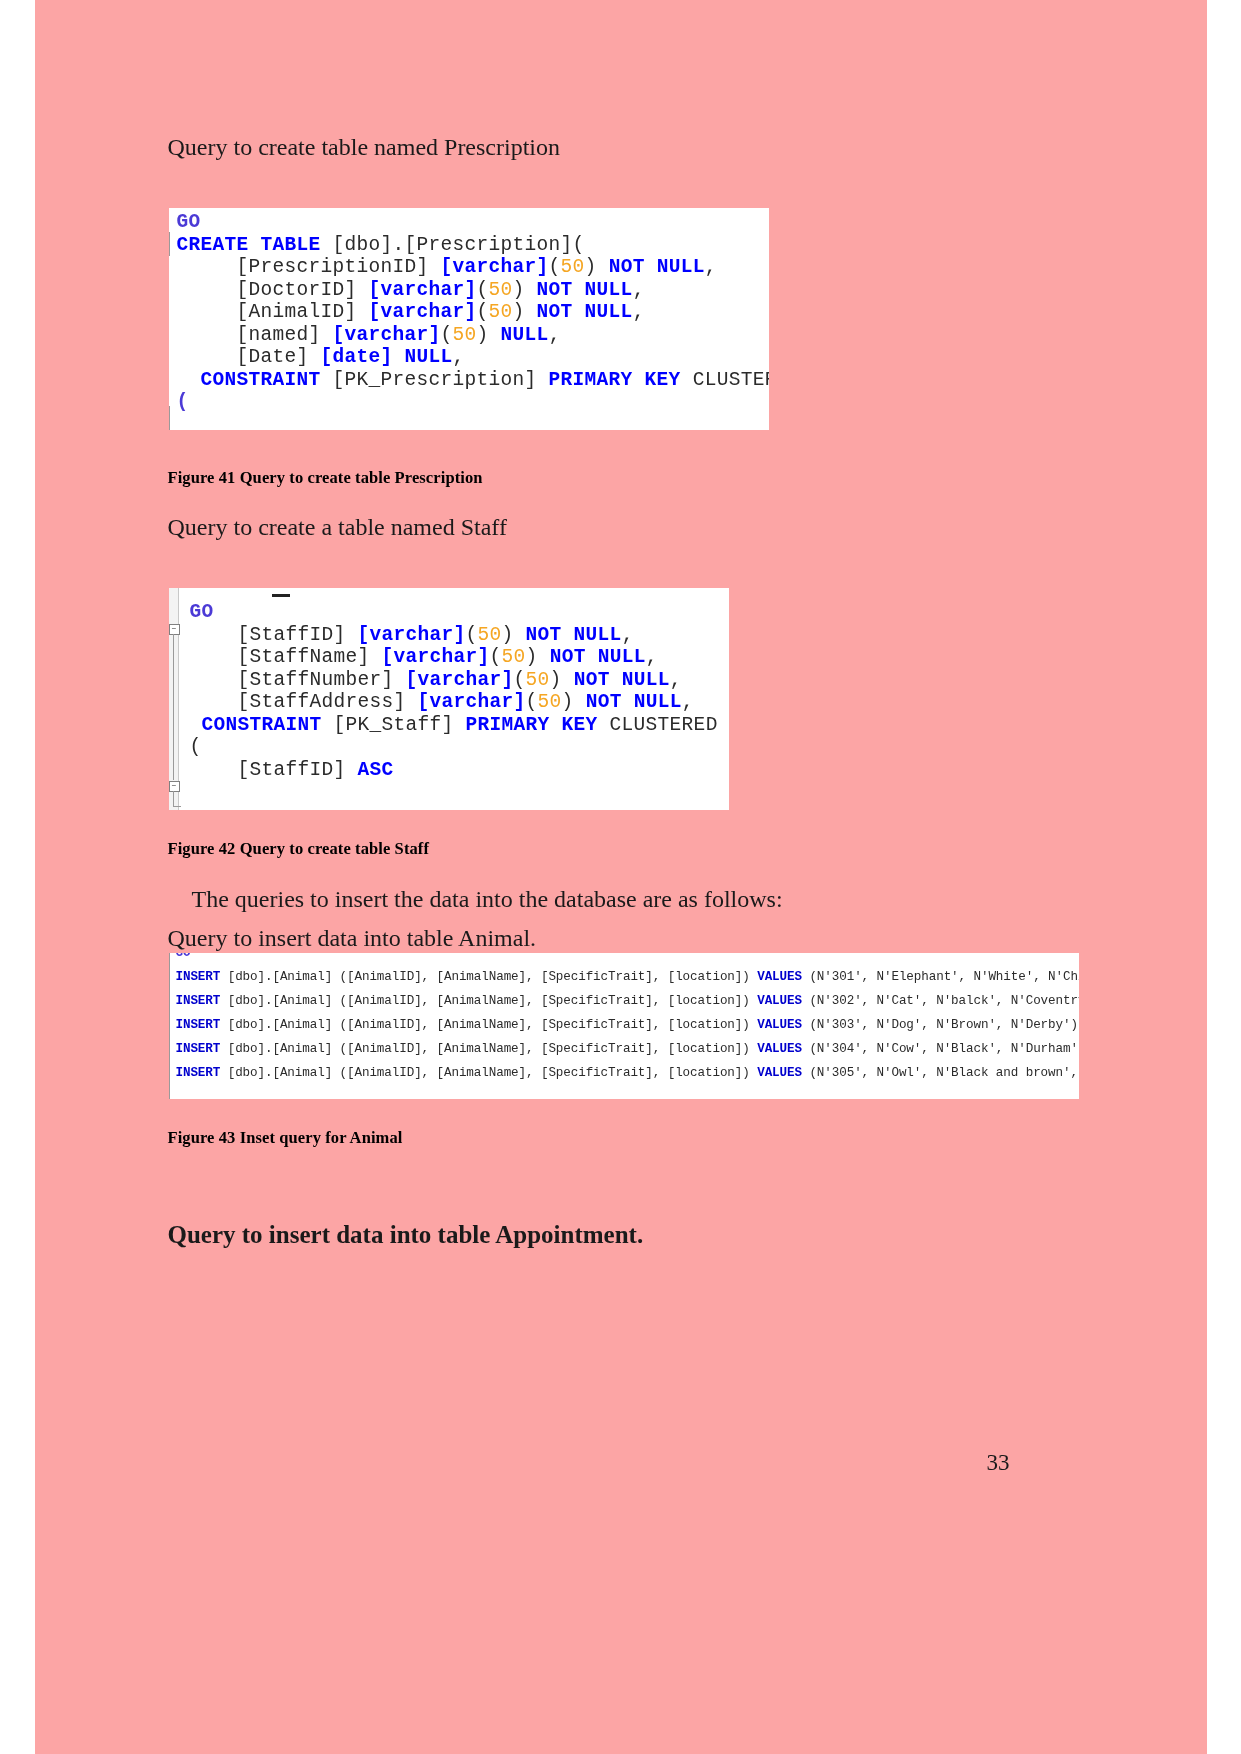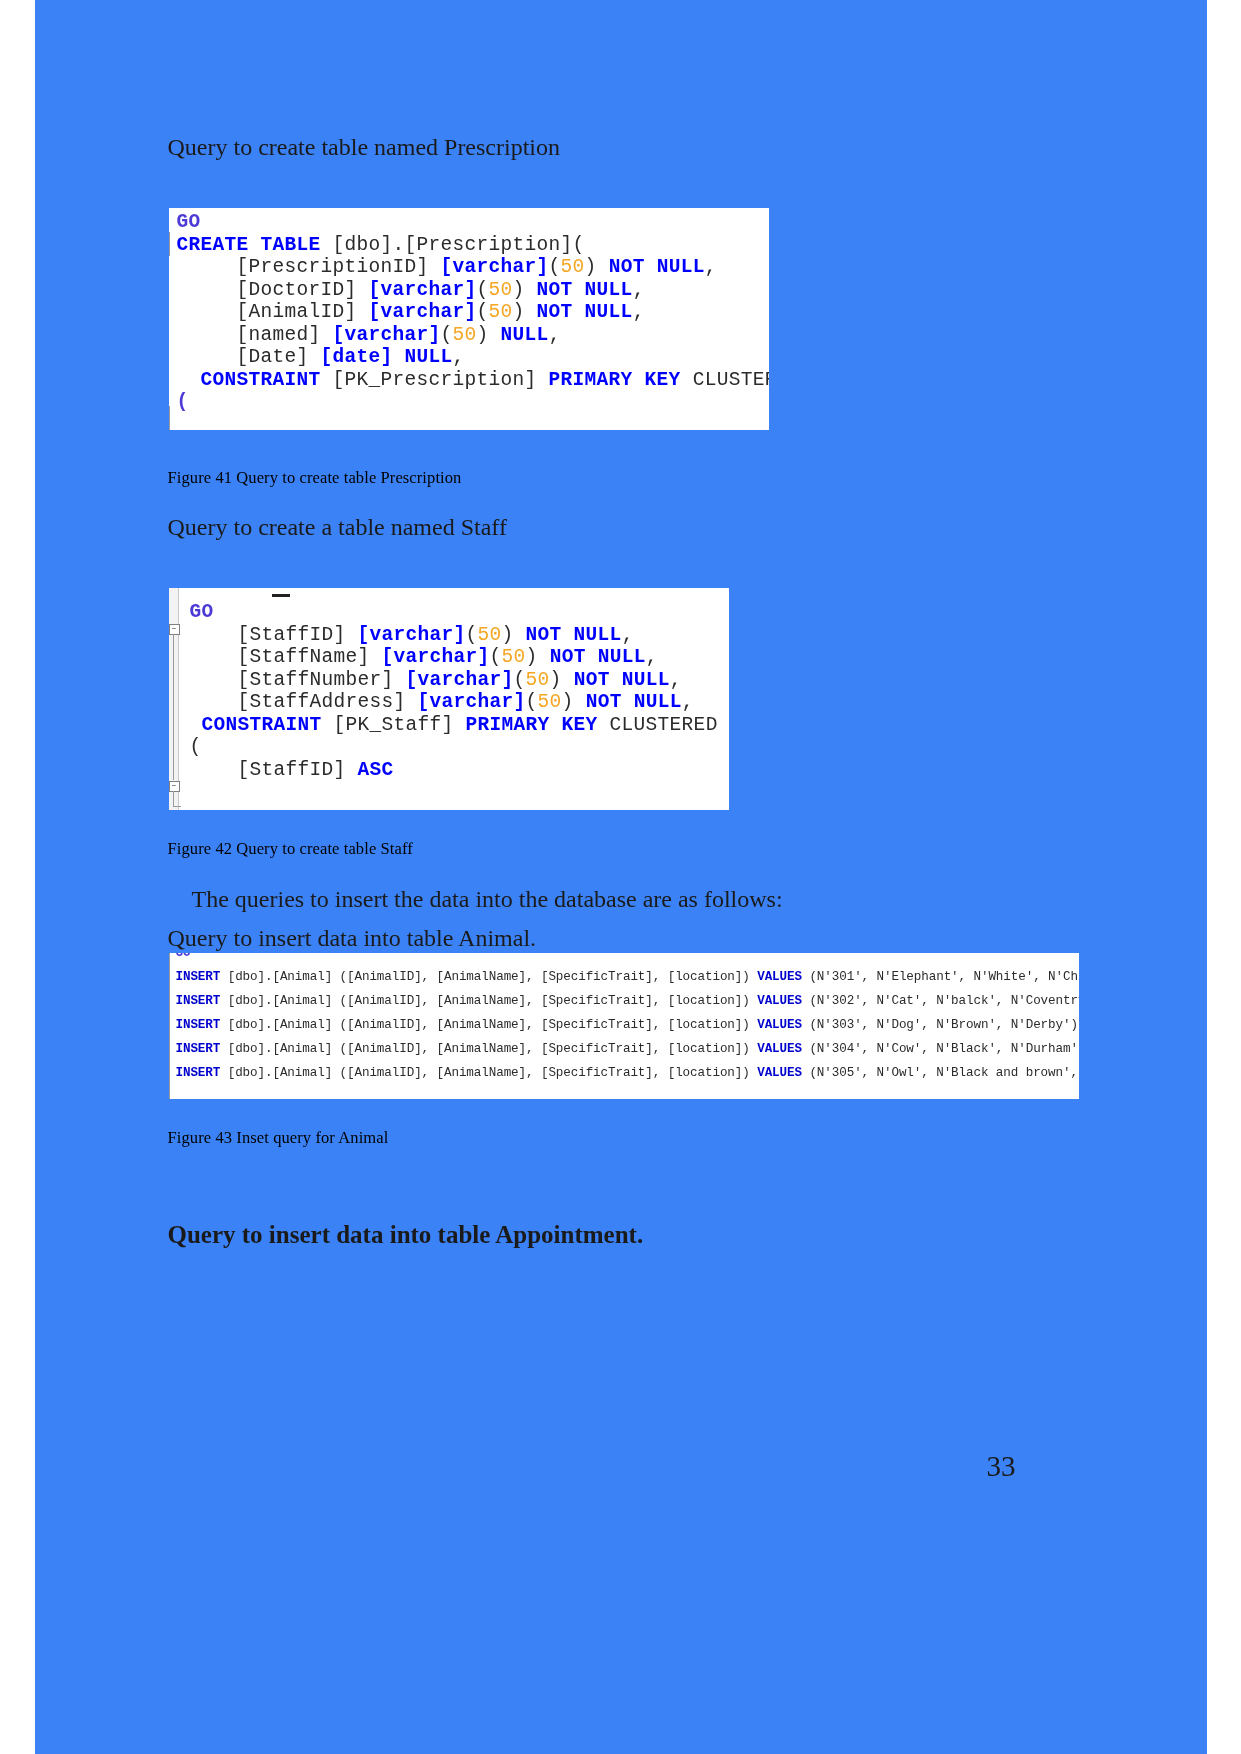--- a/index.html
+++ b/index.html
@@ -4,21 +4,21 @@
 <style>
   html, body {
     margin: 0;
     padding: 0;
     background: #ffffff;
   }
   .page {
     position: relative;
     width: 1172px;
     height: 1754px;
-    background: #3b82f6;
+    background: #fca5a5;
     margin: 0 auto;
     overflow: hidden;
     font-family: "Liberation Serif", serif;
   }
 
   
   .para {
     position: absolute;
     font-family: "Liberation Serif", serif;
     font-size: 24px;
@@ -29,21 +29,21 @@
   .para.bold {
     font-weight: bold;
     font-size: 25px;
   }
 
   
   .caption {
     position: absolute;
     font-family: "Liberation Serif", serif;
     font-size: 16.5px;
-    font-weight: normal;
+    font-weight: bold;
     color: #000000;
     white-space: nowrap;
     letter-spacing: 0.1px;
   }
 
   
   .codeshot {
     position: absolute;
     background: #ffffff;
     overflow: hidden;
@@ -112,21 +112,21 @@
     position: absolute;
     width: 18px;
     height: 3px;
     background: #222222;
   }
 
   
   .pagenum {
     position: absolute;
     font-family: "Liberation Serif", serif;
-    font-size: 29px;
+    font-size: 23px;
     color: #1a1a1a;
   }
 </style>
 </head>
 <body>
 
 <div class="page">
 
   <div class="para" style="left:133px; top:133px;">Query to create table named Prescription</div>
 

